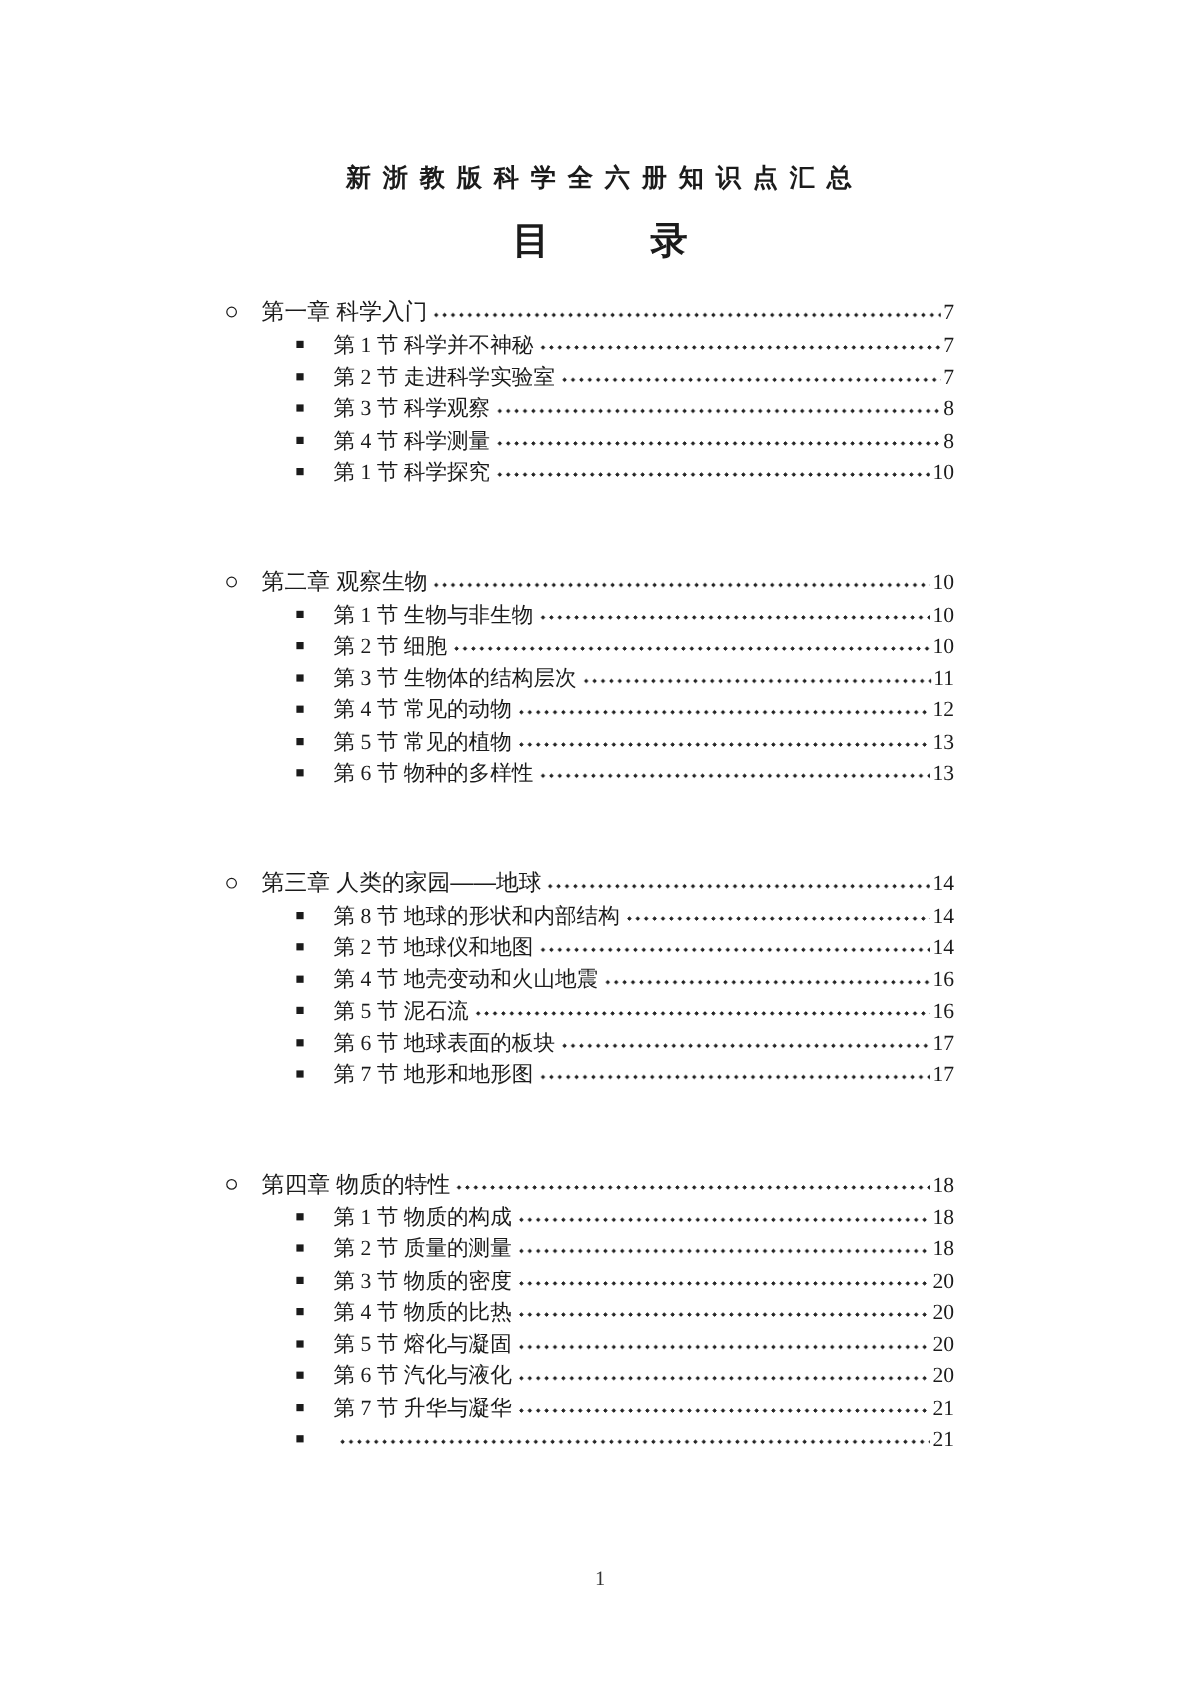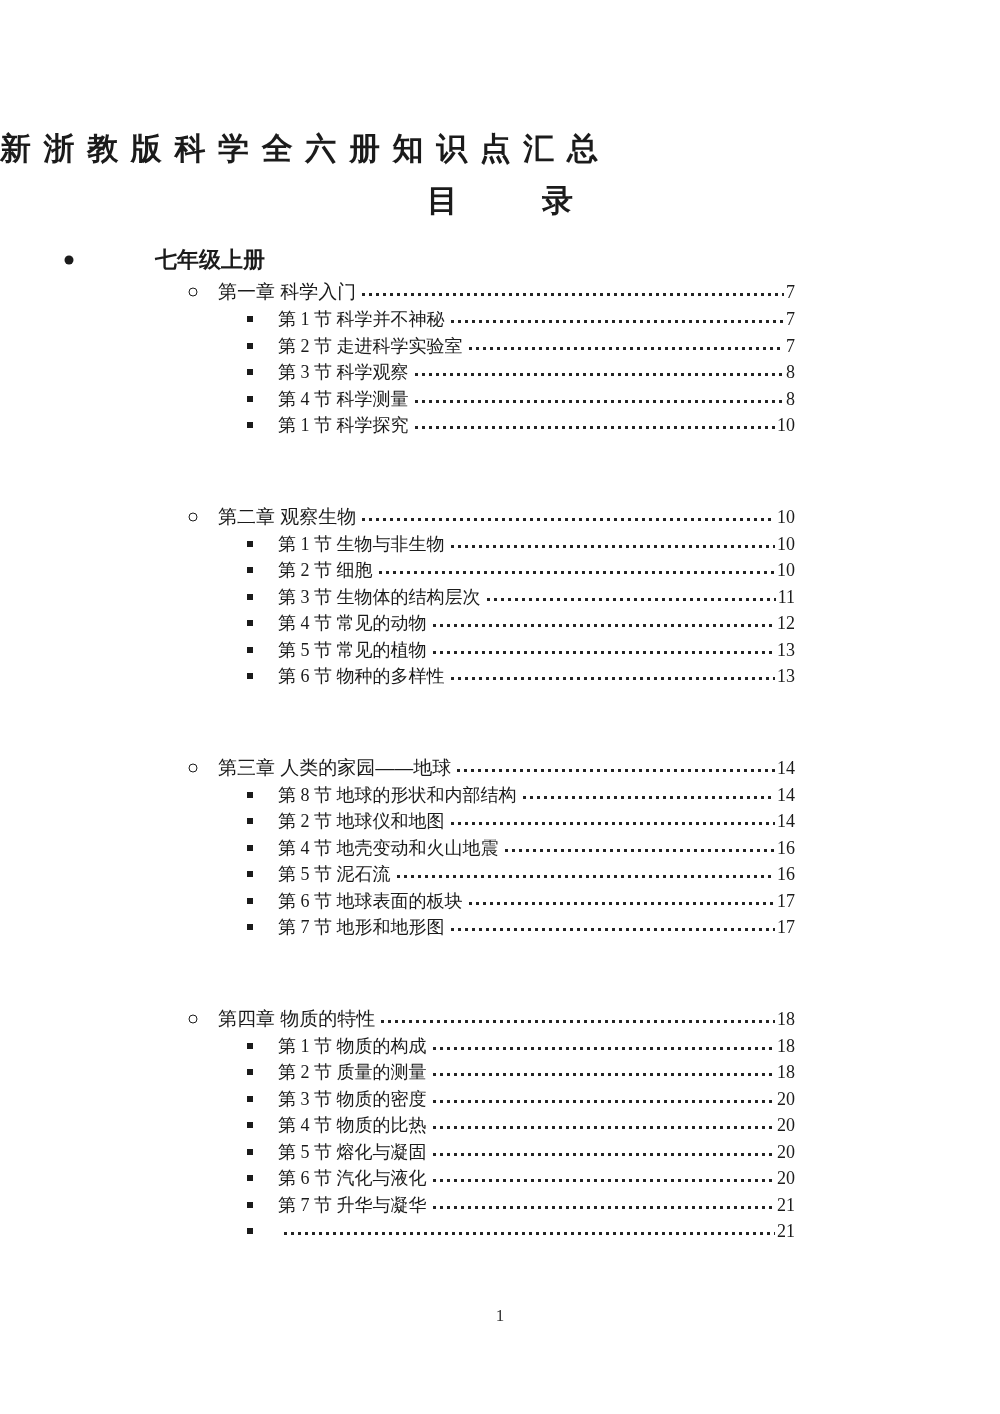--- a/index.html
+++ b/index.html
@@ -9,24 +9,24 @@
     width: 1000px;
     height: 1414px;
     margin: 0 auto;
     background: #ffffff;
     color: #1b1b1b;
     overflow: hidden;
     font-family: "Liberation Serif", "DejaVu Serif", serif;
   }
   .doc-title {
     margin-top: 130px;
-    text-align: left;
+    text-align: center;
     font-family: "Liberation Sans", "DejaVu Sans", sans-serif;
     font-weight: bold;
-    font-size: 31px;
+    font-size: 21px;
     line-height: 38px;
     letter-spacing: 2px;
     white-space: pre;
   }
   .toc-heading {
     margin-top: 14px;
     display: flex;
     justify-content: center;
     gap: 84px;
     font-family: "Liberation Sans", "DejaVu Sans", sans-serif;
@@ -106,24 +106,20 @@
 <div class="page">
 
   <div class="doc-title">新 浙 教 版 科 学 全 六 册 知 识 点 汇 总</div>
 
   <div class="toc-heading">
     <span>目</span>
     <span>录</span>
   </div>
 
   <div class="toc">
-      <div class="row volume-row">
-        <span class="bullet disc"></span>
-        <span class="label">七年级上册</span>
-      </div>
       <div class="chapter-block">
         <div class="row chapter-row">
           <span class="bullet circle"></span>
           <span class="label">第一章 科学入门</span>
           <span class="leader"></span>
           <span class="pagenum">7</span>
         </div>
         <div class="row section-row">
           <span class="bullet square"></span>
           <span class="label">第 1 节 科学并不神秘</span>

